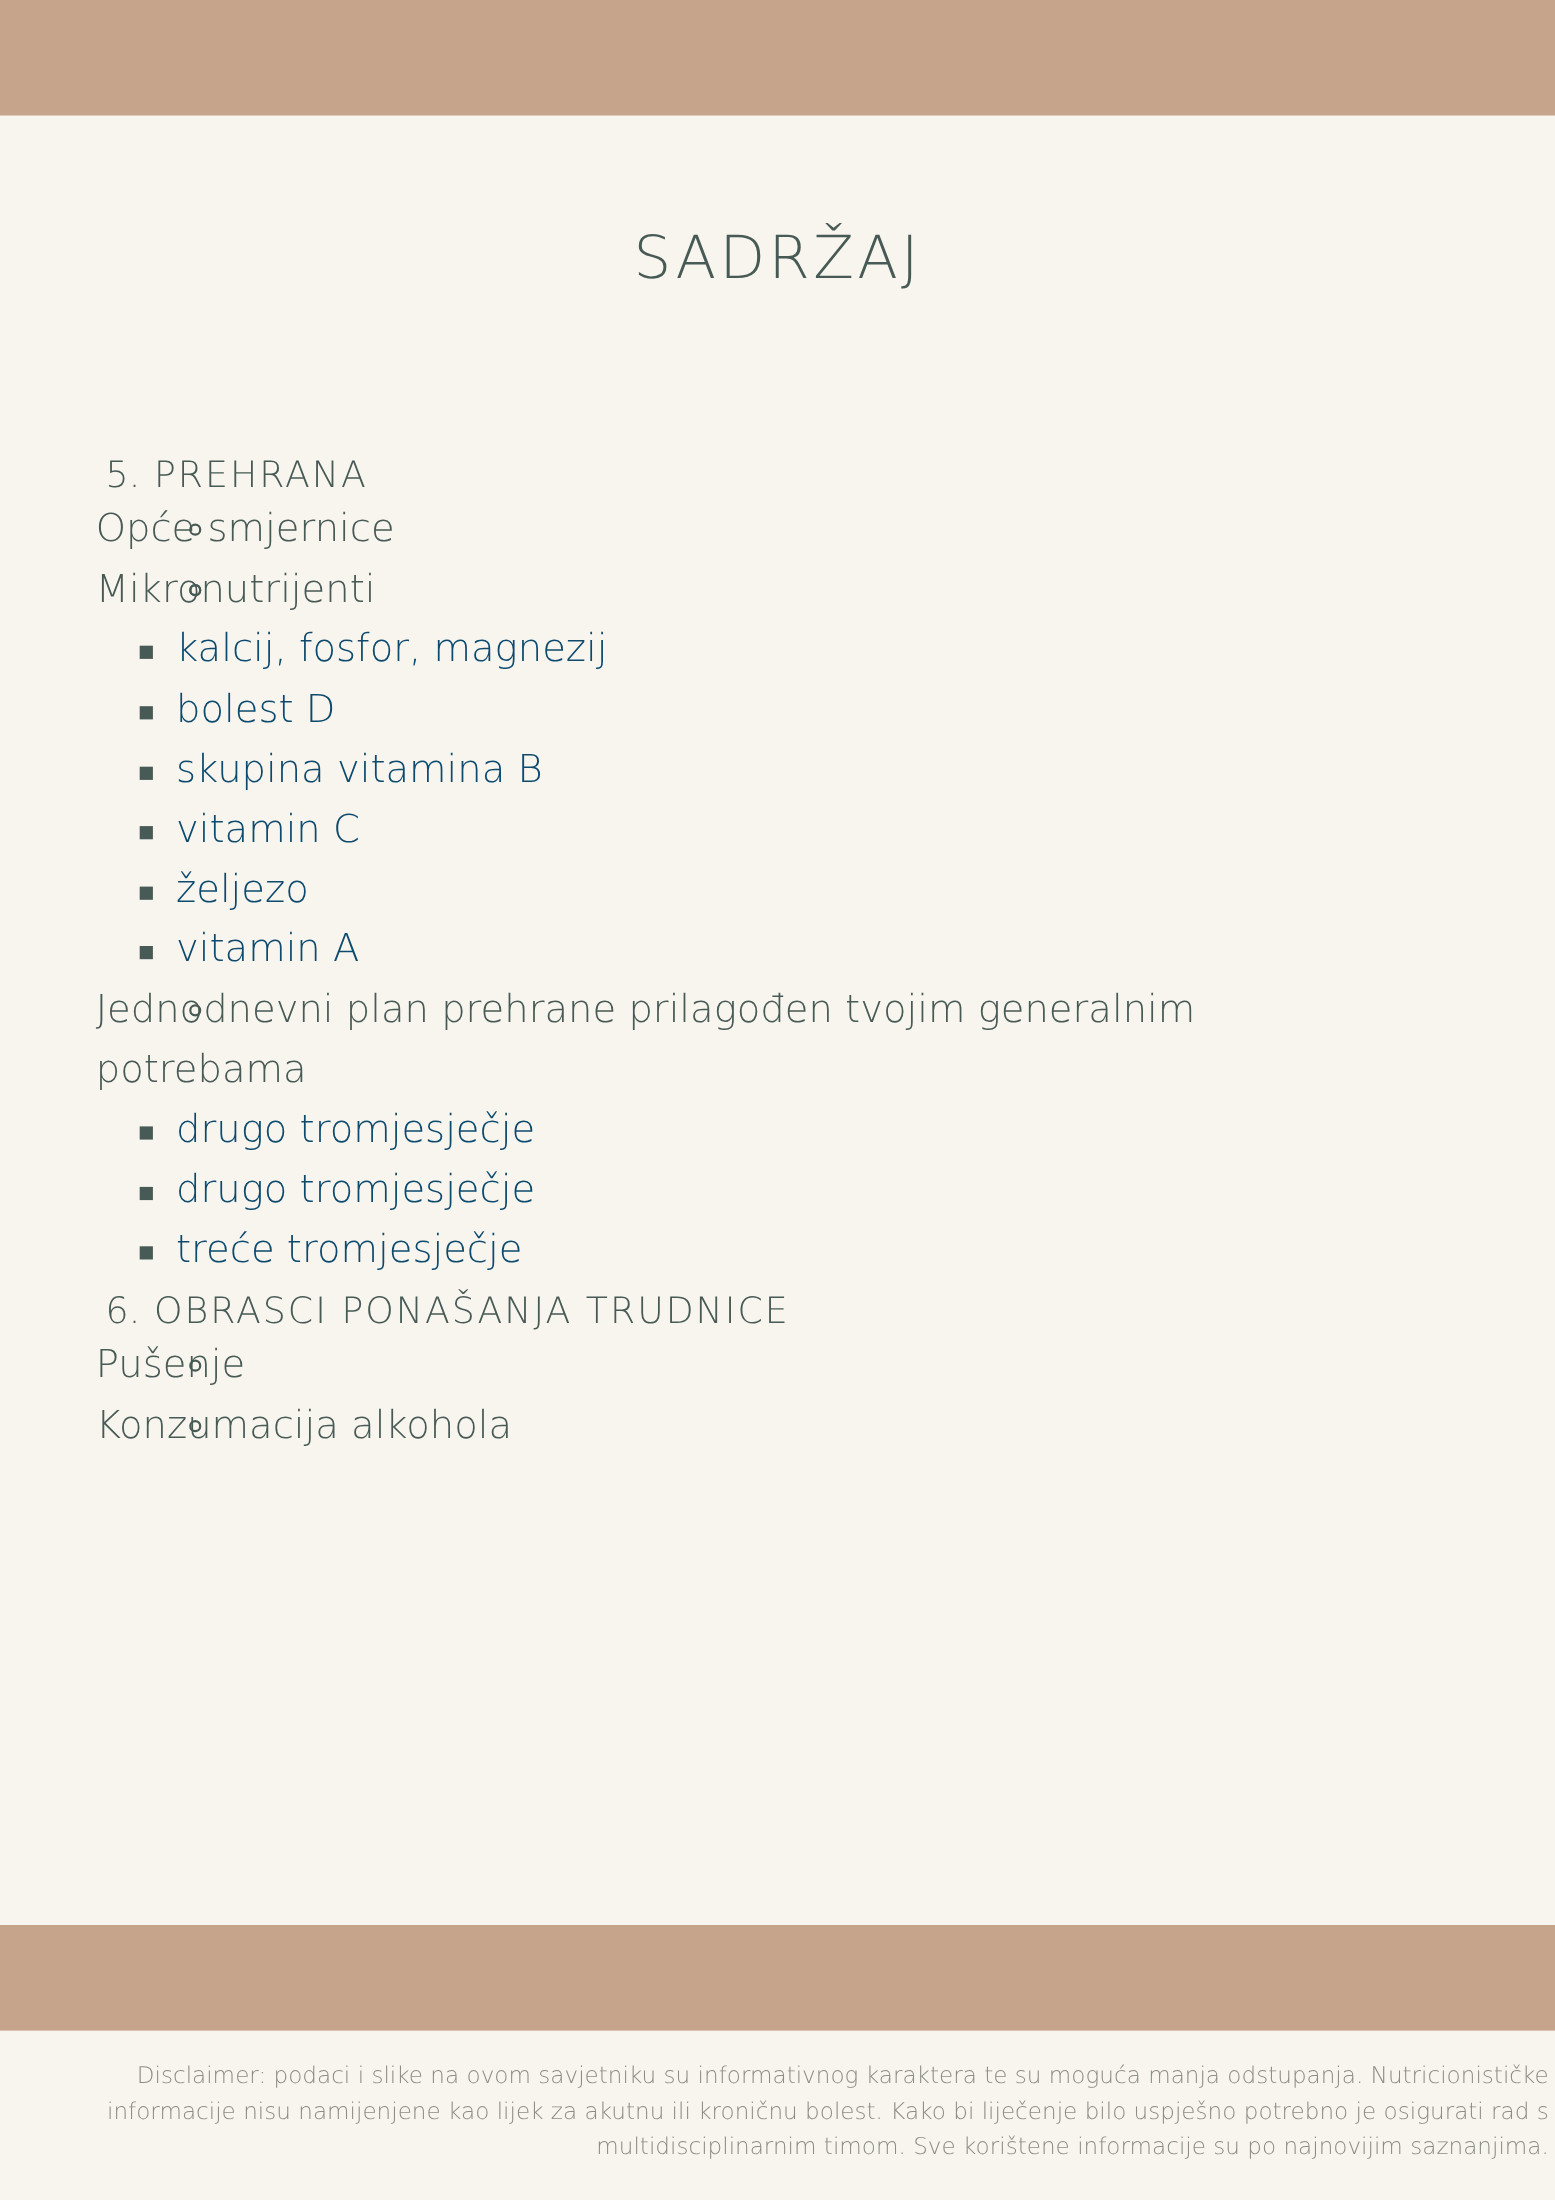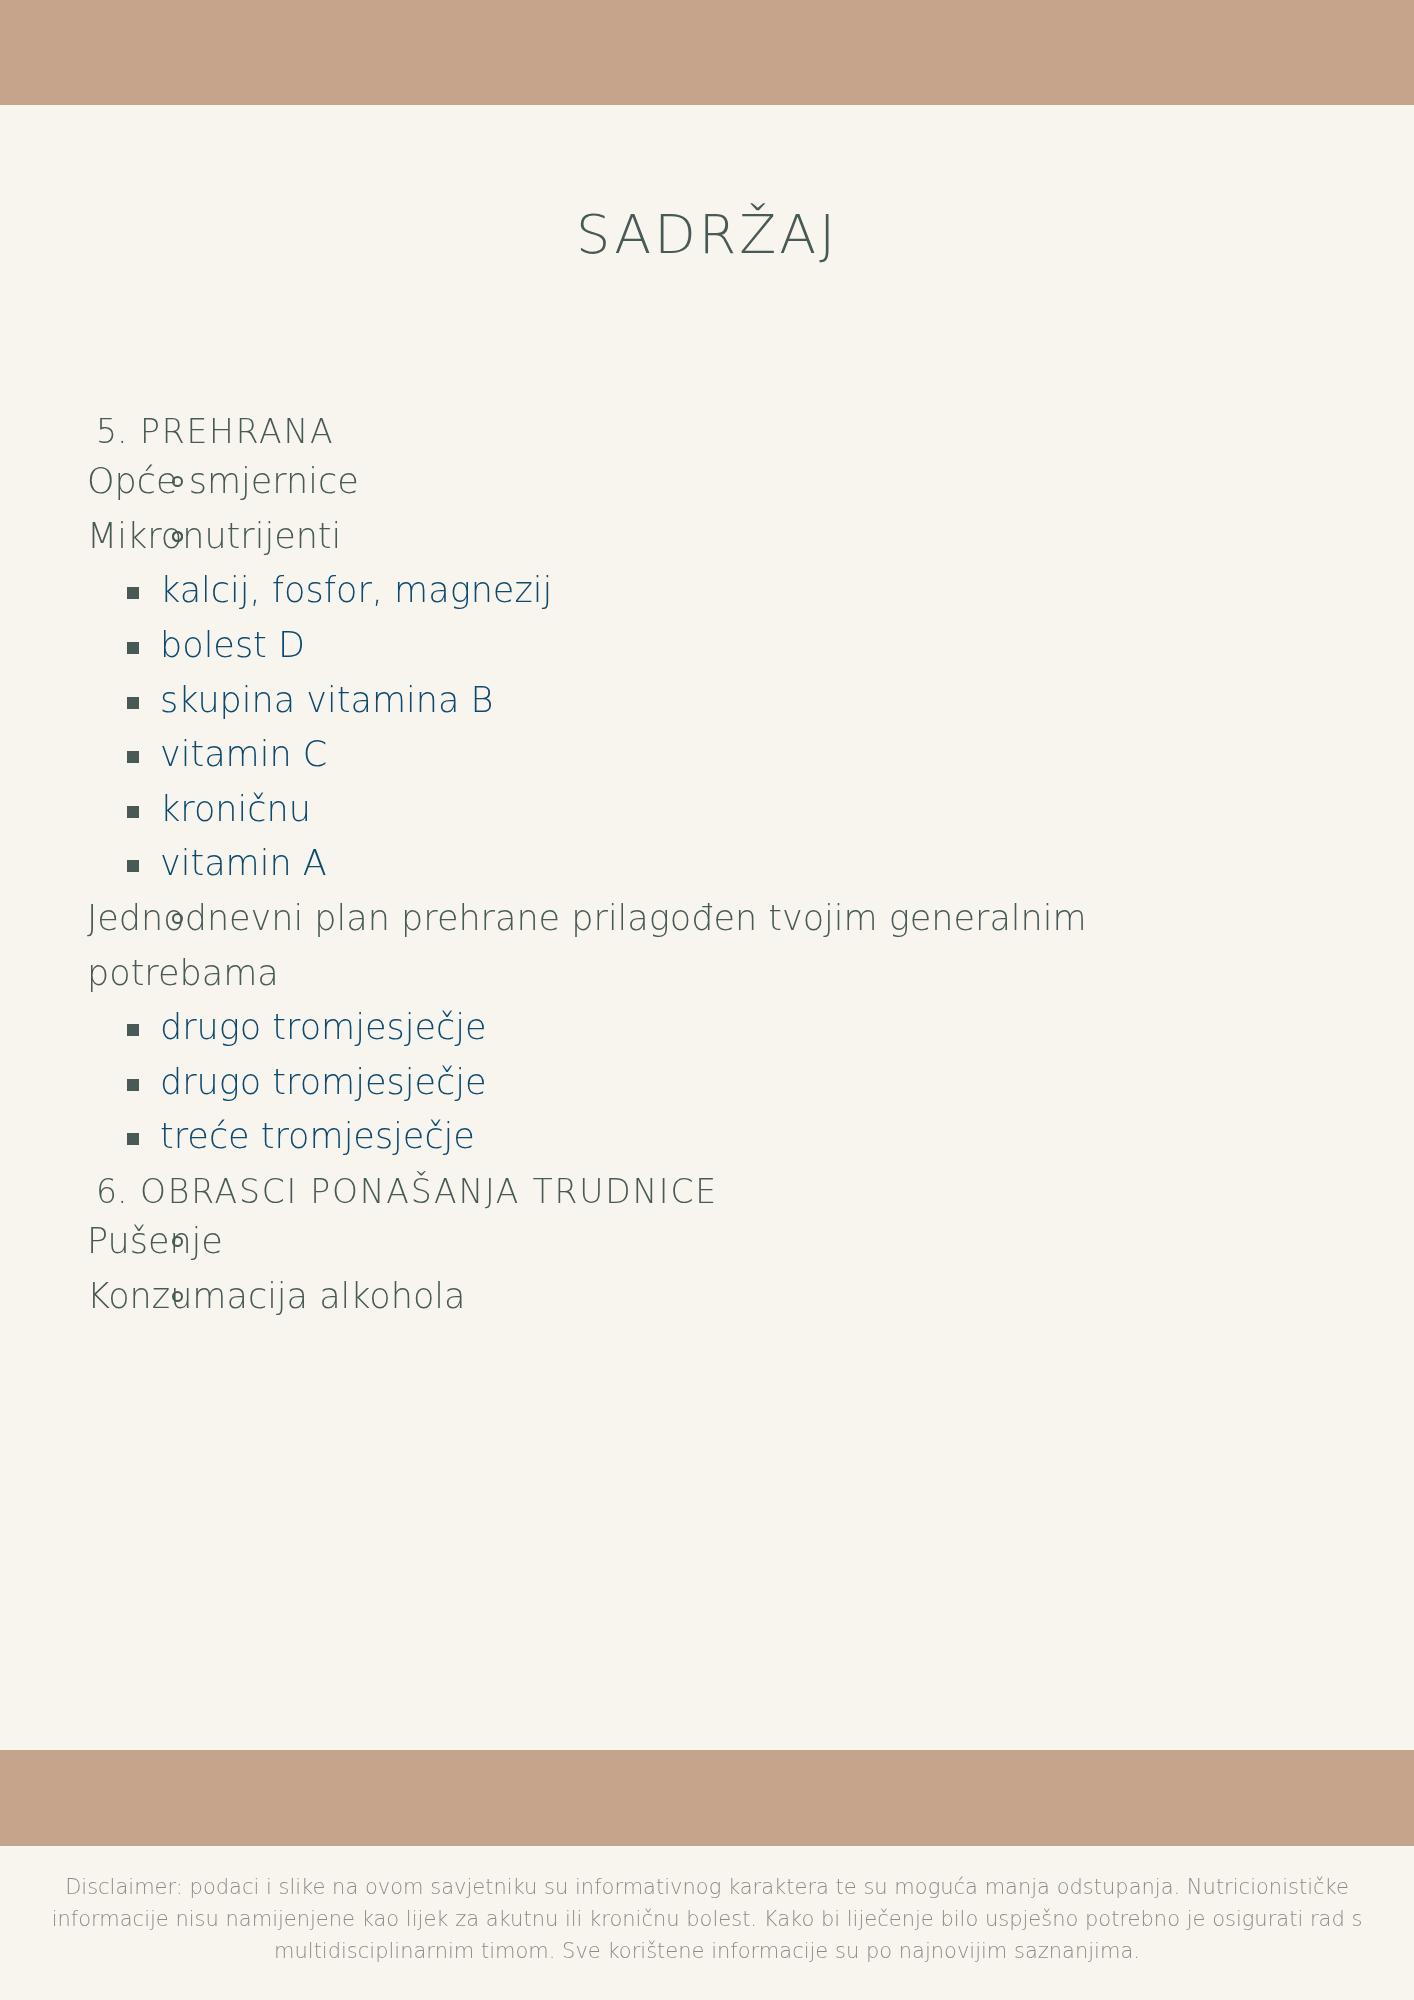--- a/index.html
+++ b/index.html
@@ -158,21 +158,21 @@
   .l2-text, .l3-text, .sec-text { display: inline; }
 
   
   .disclaimer {
     position: absolute;
     left: 0;
     top: 1872px;
     width: 1414px;
     padding: 0 6px;
     box-sizing: border-box;
-    text-align: center;
+    text-align: right;
     font-family: "DejaVu Sans", sans-serif;
     font-weight: 300;
     font-size: 21px;
     line-height: 1.52;
     color: #8C8C86;
   }
 </style>
 </head>
 <body>
 
@@ -187,21 +187,21 @@
         <li class="sec">
           <div class="sec-head"><span class="sec-num">5.</span><span class="sec-text">PREHRANA</span></div>
           <ul class="level2">
             <li class="l2"><span class="bullet-circle"></span><span class="l2-text">Opće smjernice</span></li>
             <li class="l2"><span class="bullet-circle"></span></li>
             <li class="l2"><span class="bullet-circle"></span><span class="l2-text">Mikronutrijenti</span><ul class="level3">
                 <li class="l3"><span class="bullet-square"></span><span class="l3-text">kalcij, fosfor, magnezij</span></li>
                 <li class="l3"><span class="bullet-square"></span><span class="l3-text">bolest D</span></li>
                 <li class="l3"><span class="bullet-square"></span><span class="l3-text">skupina vitamina B</span></li>
                 <li class="l3"><span class="bullet-square"></span><span class="l3-text">vitamin C</span></li>
-                <li class="l3"><span class="bullet-square"></span><span class="l3-text">kroničnu</span></li>
+                <li class="l3"><span class="bullet-square"></span><span class="l3-text">željezo</span></li>
                 <li class="l3"><span class="bullet-square"></span><span class="l3-text">vitamin A</span></li>
               </ul></li>
             <li class="l2"><span class="bullet-circle"></span><span class="l2-text">Jednodnevni plan prehrane prilagođen tvojim generalnim potrebama</span><ul class="level3">
                 <li class="l3"><span class="bullet-square"></span><span class="l3-text">drugo tromjesječje</span></li>
                 <li class="l3"><span class="bullet-square"></span><span class="l3-text">drugo tromjesječje</span></li>
                 <li class="l3"><span class="bullet-square"></span><span class="l3-text">treće tromjesječje</span></li>
               </ul></li>
           </ul>
         </li>
         <li class="sec">

